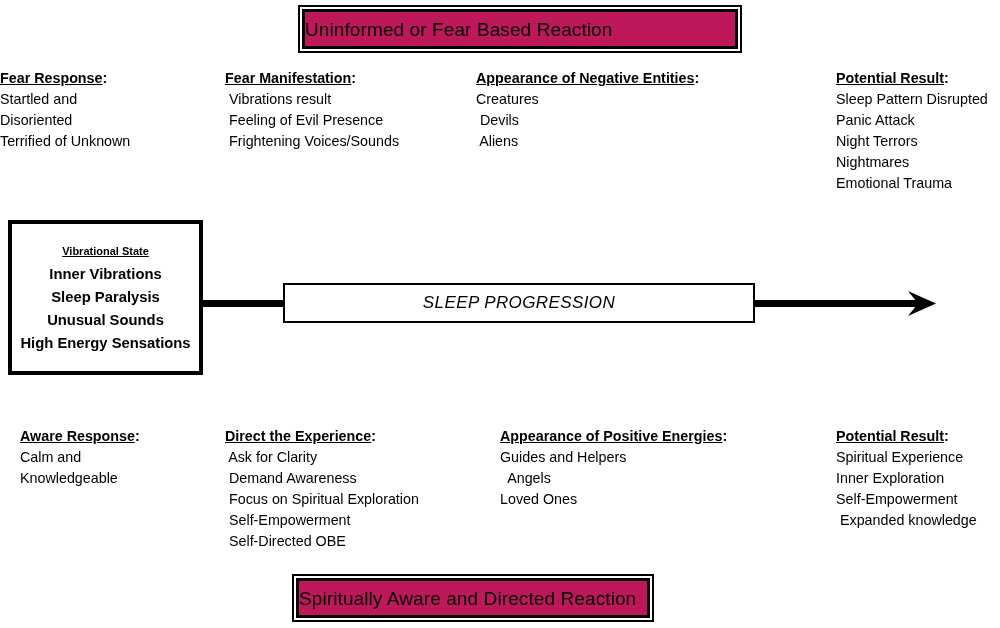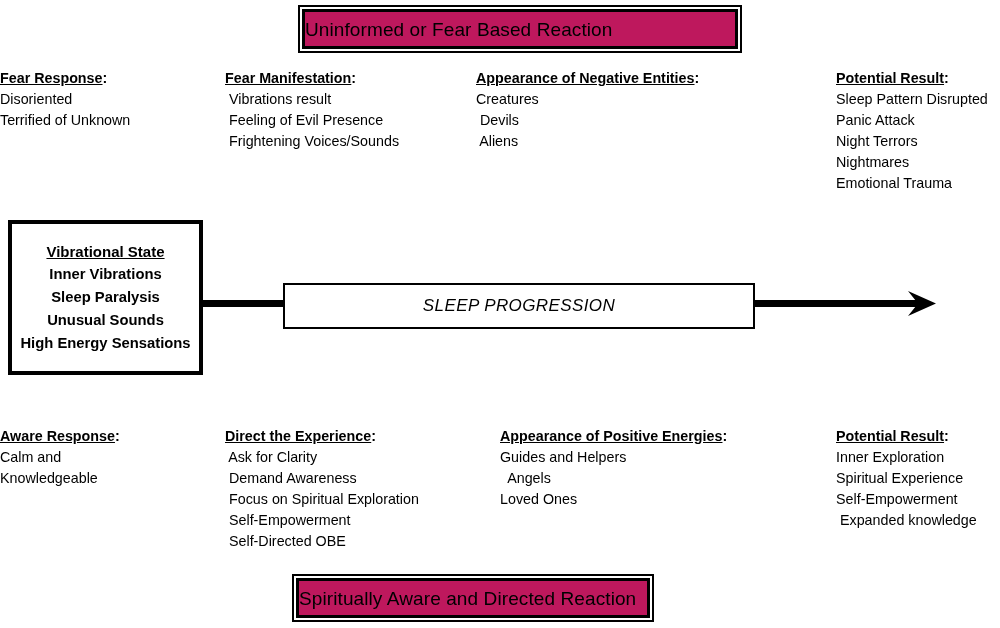--- a/index.html
+++ b/index.html
@@ -84,21 +84,21 @@
     box-sizing: border-box;
     border: 4px solid #000;
     background: #fff;
     display: flex;
     flex-direction: column;
     align-items: center;
     justify-content: center;
     text-align: center;
   }
   #vib-box .vib-title {
-    font-size: 15px;
+    font-size: 11px;
     font-weight: bold;
     line-height: 23px;
     text-decoration: underline;
     text-underline-offset: 1px;
   }
   #vib-box .vib-item {
     font-size: 14.8px;
     line-height: 23px;
     white-space: nowrap;
     font-weight: bold;
@@ -111,21 +111,21 @@
     top: 300px;
     width: 88px;
     height: 7px;
     background: #000;
   }
   #prog-box {
     position: absolute;
     left: 283px;
     top: 283px;
     width: 472px;
-    height: 46px;
+    height: 40px;
     box-sizing: border-box;
     border: 2px solid #000;
     background: #fff;
     display: flex;
     align-items: center;
     justify-content: center;
   }
   #prog-label {
     font-size: 17px;
     font-style: italic;
@@ -152,20 +152,21 @@
 <body>
 
 <div class="banner" id="banner-top">
   <div class="banner-inner">
     <span class="banner-text">Uninformed or Fear Based Reaction</span>
   </div>
 </div>
 
 <div class="col" id="up-col-0" style="left:0px; top:68px;">
   <div class="col-head"><u>Fear Response</u><span>:</span></div>
+  <div class="col-item">Startled and</div>
   <div class="col-item">Disoriented</div>
   <div class="col-item">Terrified of Unknown</div>
 </div>
 
 <div class="col" id="up-col-1" style="left:225px; top:68px;">
   <div class="col-head"><u>Fear Manifestation</u><span>:</span></div>
   <div class="col-item"> Vibrations result</div>
   <div class="col-item"> Feeling of Evil Presence</div>
   <div class="col-item"> Frightening Voices/Sounds</div>
 </div>
@@ -200,21 +201,21 @@
   <span id="prog-label">SLEEP PROGRESSION</span>
 </div>
 
 <div id="arrow-shaft"></div>
 <div id="arrow-head">
   <svg width="28" height="29" viewBox="0 0 28 29" aria-hidden="true">
     <polygon points="0,2 28,14.5 0,27 10,14.5" fill="#000"></polygon>
   </svg>
 </div>
 
-<div class="col" id="low-col-0" style="left:0px; top:426px;">
+<div class="col" id="low-col-0" style="left:0px; top:426px;padding-left:20px;">
   <div class="col-head"><u>Aware Response</u><span>:</span></div>
   <div class="col-item">Calm and</div>
   <div class="col-item">Knowledgeable</div>
 </div>
 
 <div class="col" id="low-col-1" style="left:225px; top:426px;">
   <div class="col-head"><u>Direct the Experience</u><span>:</span></div>
   <div class="col-item"> Ask for Clarity</div>
   <div class="col-item"> Demand Awareness</div>
   <div class="col-item"> Focus on Spiritual Exploration</div>
@@ -224,22 +225,22 @@
 
 <div class="col" id="low-col-2" style="left:500px; top:426px;">
   <div class="col-head"><u>Appearance of Positive Energies</u><span>:</span></div>
   <div class="col-item">Guides and Helpers</div>
   <div class="col-item">  Angels</div>
   <div class="col-item">Loved Ones</div>
 </div>
 
 <div class="col" id="low-col-3" style="left:836px; top:426px;">
   <div class="col-head"><u>Potential Result</u><span>:</span></div>
+  <div class="col-item">Spiritual Experience</div>
   <div class="col-item">Inner Exploration</div>
-  <div class="col-item">Spiritual Experience</div>
   <div class="col-item">Self-Empowerment</div>
   <div class="col-item"> Expanded knowledge</div>
 </div>
 
 <div class="banner" id="banner-bottom">
   <div class="banner-inner">
     <span class="banner-text">Spiritually Aware and Directed Reaction</span>
   </div>
 </div>
 

